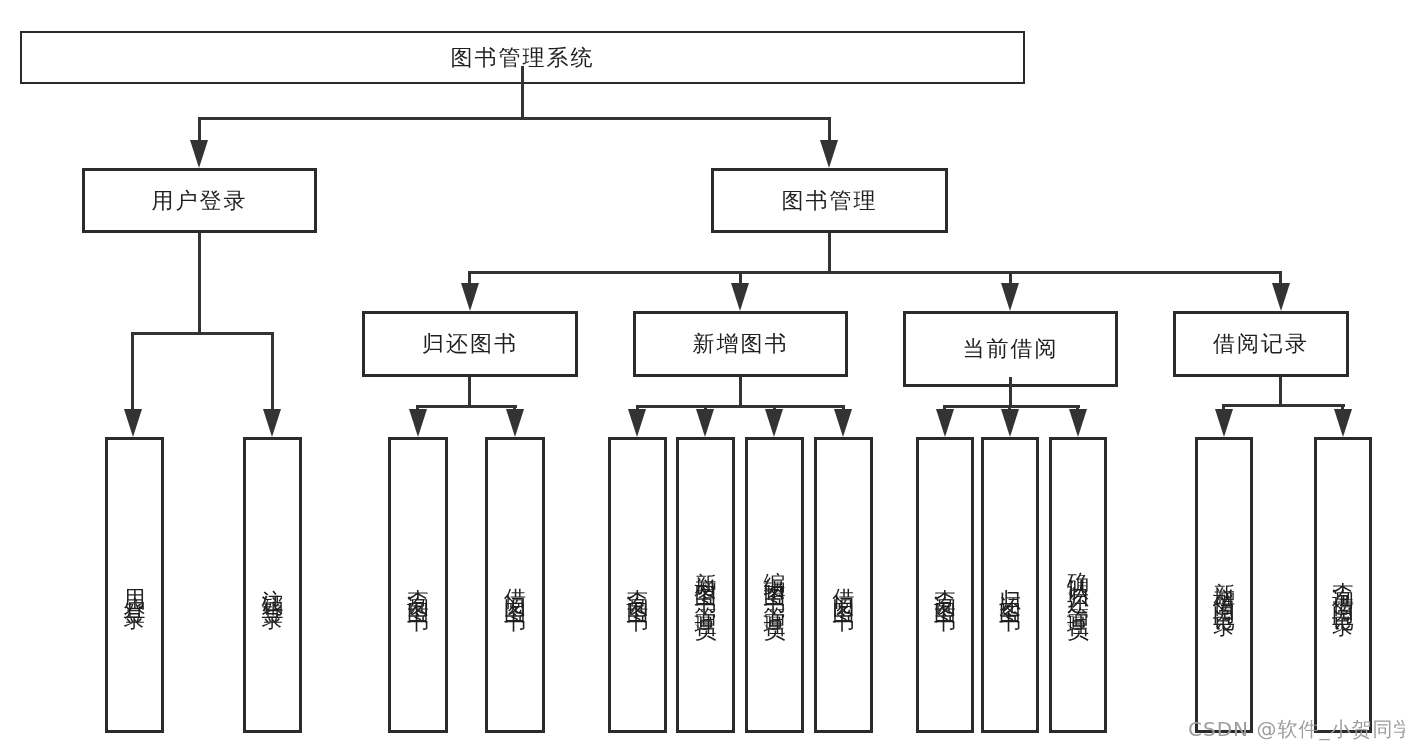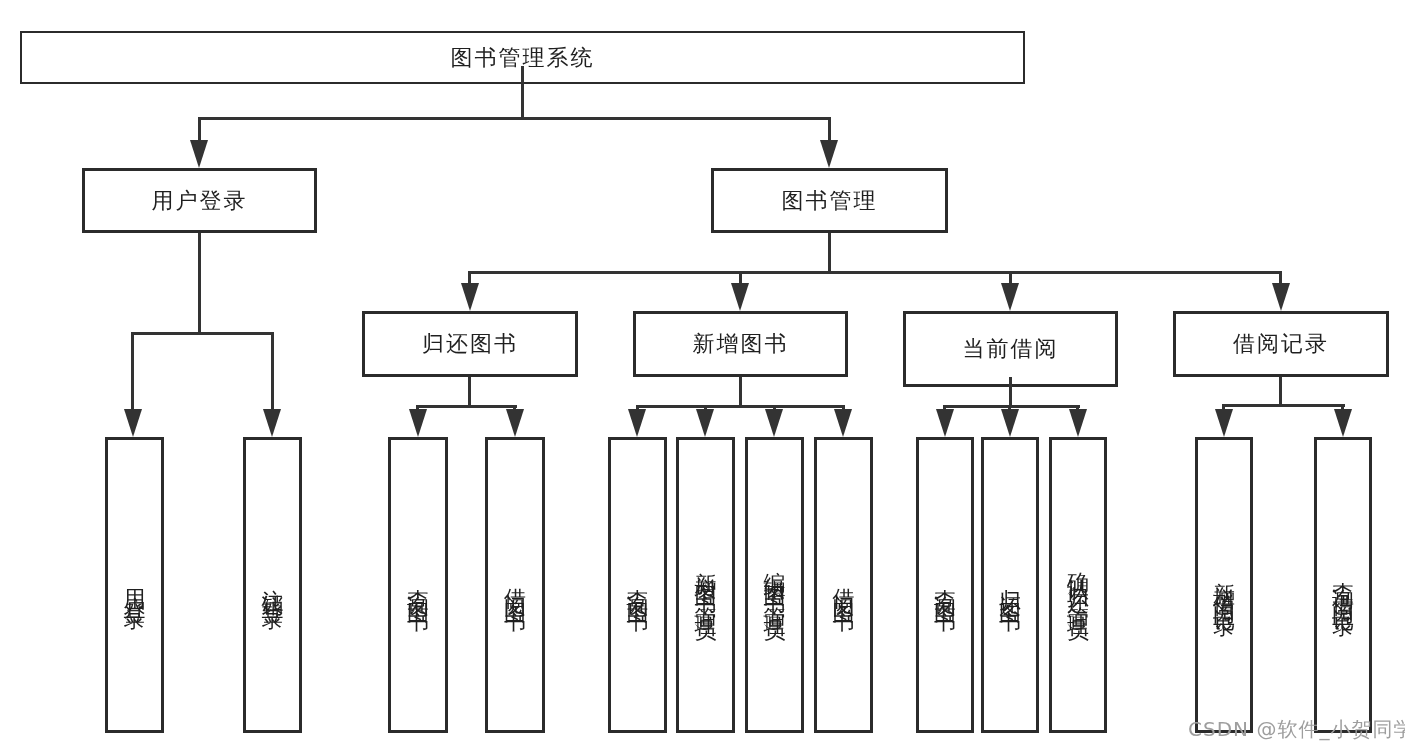--- a/index.html
+++ b/index.html
@@ -102,21 +102,21 @@
   <div class="vl" style="left:739px; top:271px; height:14px"></div>
   <div class="arr" style="left:731px; top:283px"></div>
   <div class="vl" style="left:1009px; top:271px; height:14px"></div>
   <div class="arr" style="left:1001px; top:283px"></div>
   <div class="vl" style="left:1279px; top:271px; height:14px"></div>
   <div class="arr" style="left:1272px; top:283px"></div>
 
   <div class="hbox" style="left:362px; top:311px; width:216px; height:66px">归还图书</div>
   <div class="hbox" style="left:633px; top:311px; width:215px; height:66px">新增图书</div>
   <div class="hbox" style="left:903px; top:311px; width:215px; height:76px">当前借阅</div>
-  <div class="hbox" style="left:1173px; top:311px; width:216px; height:66px">借阅记录</div>
+  <div class="hbox" style="left:1173px; top:311px; width:176px; height:66px">借阅记录</div>
 
   <div class="vl" style="left:468px; top:377px; height:31px"></div>
   <div class="hl" style="left:416px; top:405px; width:101px"></div>
   <div class="vl" style="left:416px; top:405px; height:7px"></div>
   <div class="arr" style="left:409px; top:409px"></div>
   <div class="vl" style="left:513px; top:405px; height:7px"></div>
   <div class="arr" style="left:506px; top:409px"></div>
 
   <div class="vl" style="left:739px; top:377px; height:31px"></div>
   <div class="hl" style="left:636px; top:405px; width:209px"></div>

